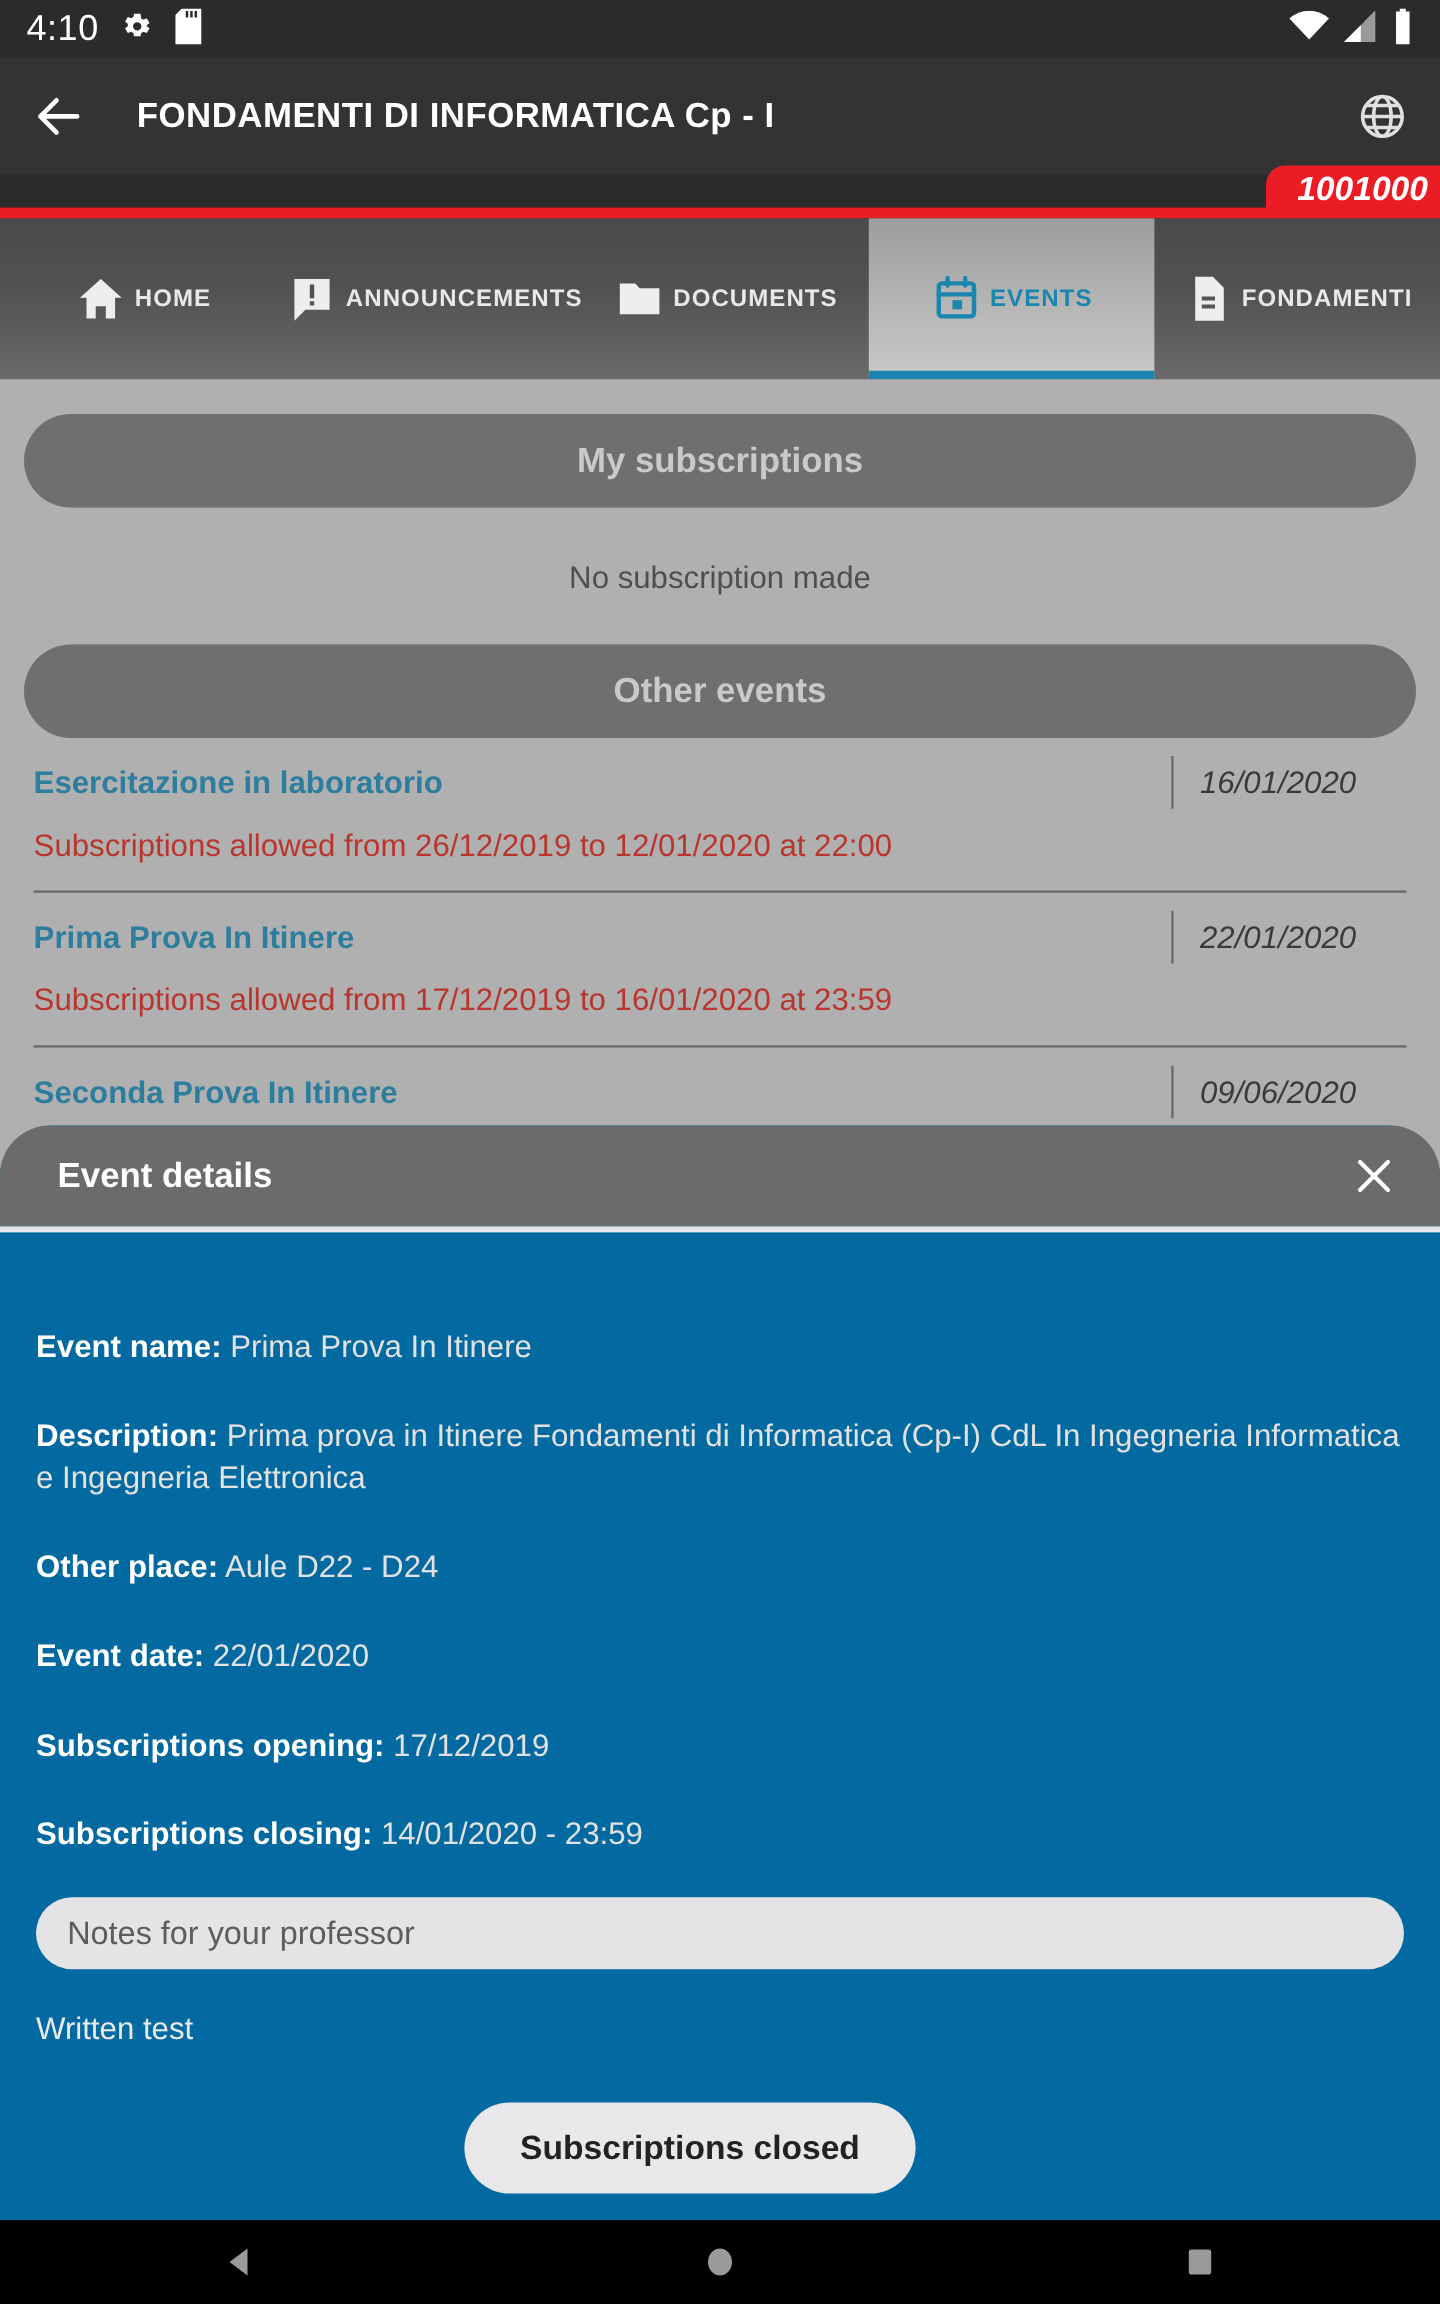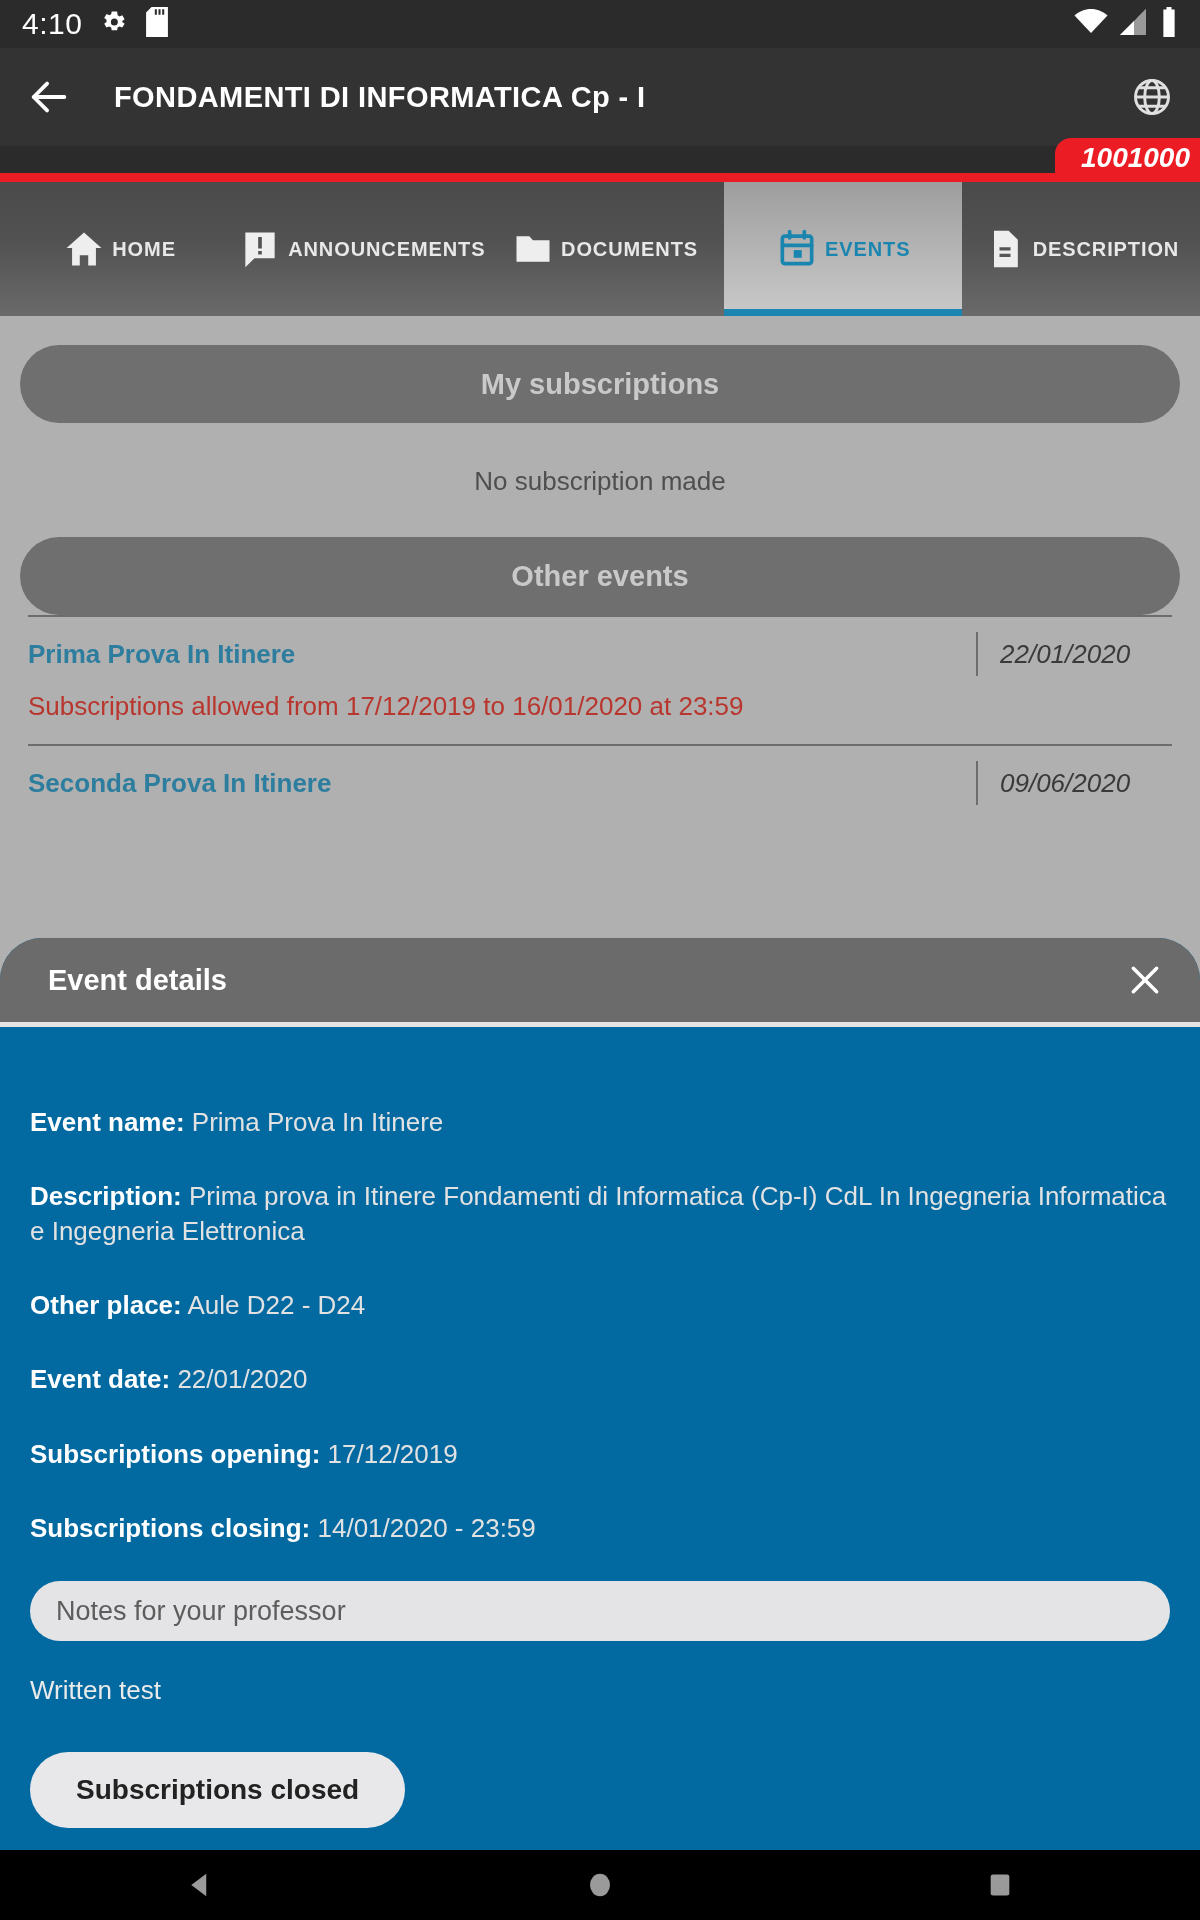--- a/index.html
+++ b/index.html
@@ -120,21 +120,21 @@
   .field b { font-weight: 700; color: #ffffff; }
   .field span.v { color: #e2e2e2; }
   .notes-input {
     display: block; width: 1140px; height: 60px; margin: 6px 0 0 0;
     border-radius: 32px; border: none; background: #e4e4e6;
     font-family: "Liberation Sans", sans-serif;
     font-size: 27px; color: #5a5a5a; padding: 0 26px;
   }
   .notes-input::placeholder { color: #5d5d5d; }
   .plain { font-size: 26px; color: #eaeaea; margin-top: 34px; }
-  .cta-row { display: flex; justify-content: flex-start; padding: 46px 50px 0 0; }
+  .cta-row { display: flex; justify-content: center; padding: 46px 50px 0 0; }
   .cta {
     background: #e8e8ea; color: #222; border: none;
     font-family: "Liberation Sans", sans-serif;
     font-size: 28px; font-weight: 700;
     padding: 22px 46px; border-radius: 42px;
   }
 
   
   .navbar {
     position: absolute; bottom: 0; left: 0; width: 1200px; height: 70px;
@@ -240,37 +240,47 @@
       </span>
       <span class="tab-label">EVENTS</span>
     </div>
 
     <div class="tab">
       <span class="tab-icon">
         <svg width="44" height="44" viewBox="0 0 24 24" fill="#eeeeee">
             <path d="M6 2h8l5 5v15H6V2zm3 9v1.8h6V11H9zm0 3.6v1.8h6v-1.8H9z"></path>
           </svg>
       </span>
-      <span class="tab-label">DESCRIPTION</span>
+      <span class="tab-label">FONDAMENTI</span>
     </div>
 
   </div>
 
   <div class="content">
 
     <div class="pill">
       <span class="pill-label">My subscriptions</span>
     </div>
 
     <div class="empty-msg">No subscription made</div>
 
     <div class="pill other">
       <span class="pill-label">Other events</span>
     </div>
 
+    <div class="evrow">
+      <div class="evtop">
+        <span class="ev-name">Esercitazione in laboratorio</span>
+        <span class="ev-date-wrap">
+          <span class="ev-sep"></span>
+          <span class="ev-date">16/01/2020</span>
+        </span>
+      </div>
+      <div class="ev-sub">Subscriptions allowed from 26/12/2019 to 12/01/2020 at 22:00</div>
+    </div>
     <div class="ev-divider"></div>
 
     <div class="evrow">
       <div class="evtop">
         <span class="ev-name">Prima Prova In Itinere</span>
         <span class="ev-date-wrap">
           <span class="ev-sep"></span>
           <span class="ev-date">22/01/2020</span>
         </span>
       </div>

